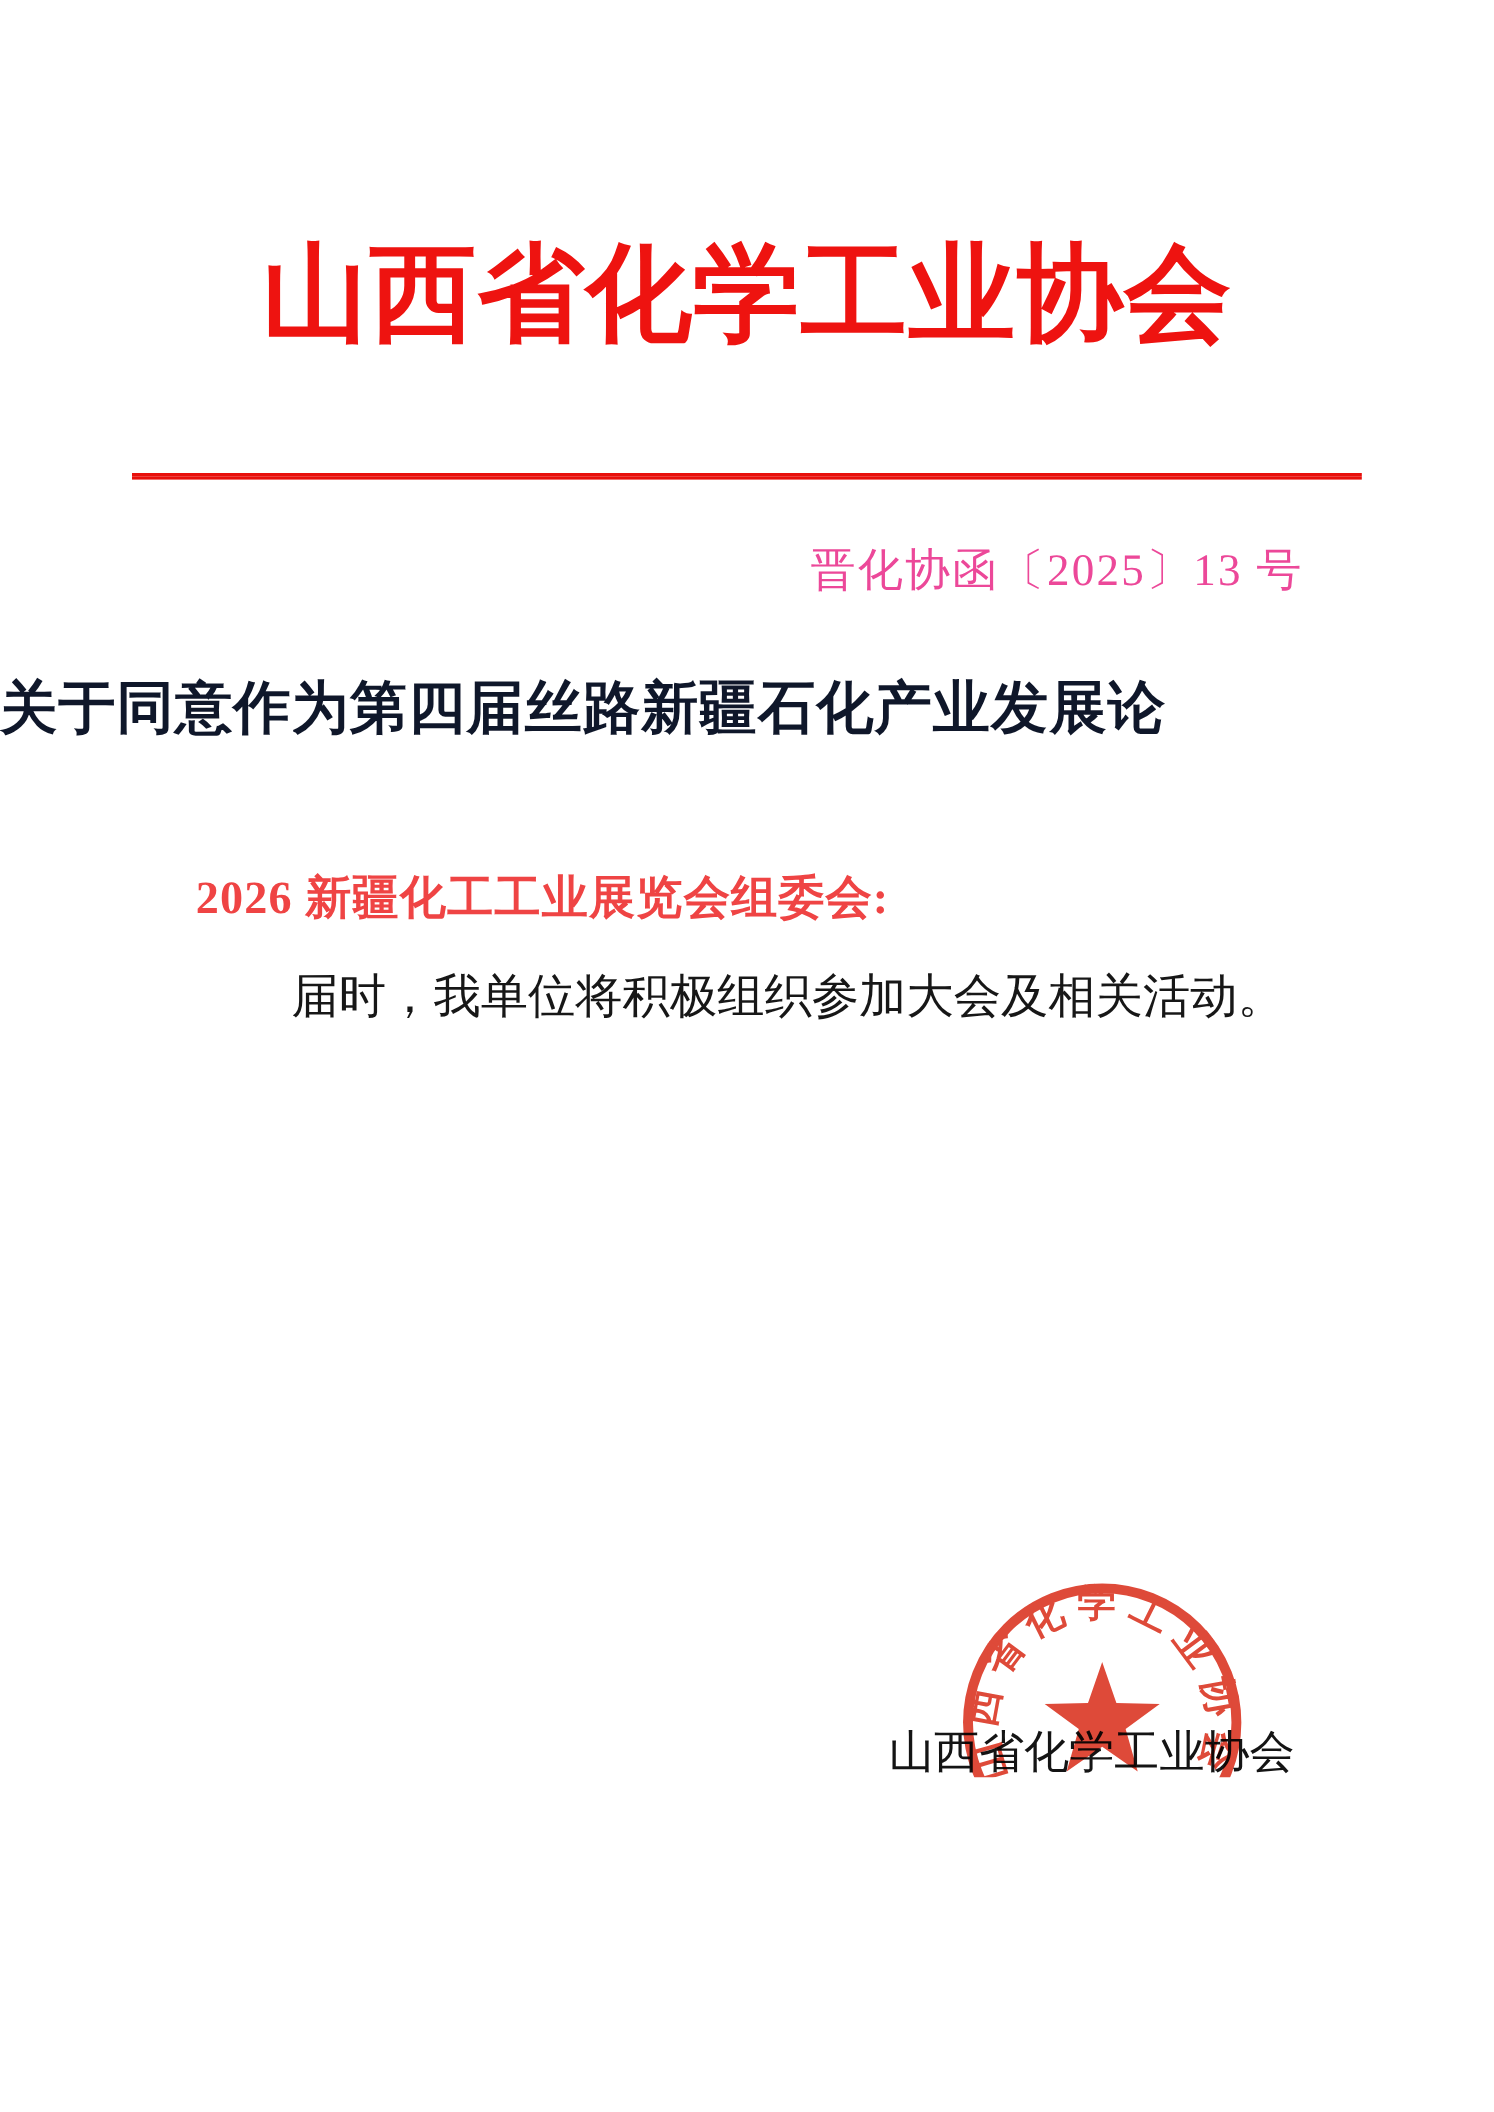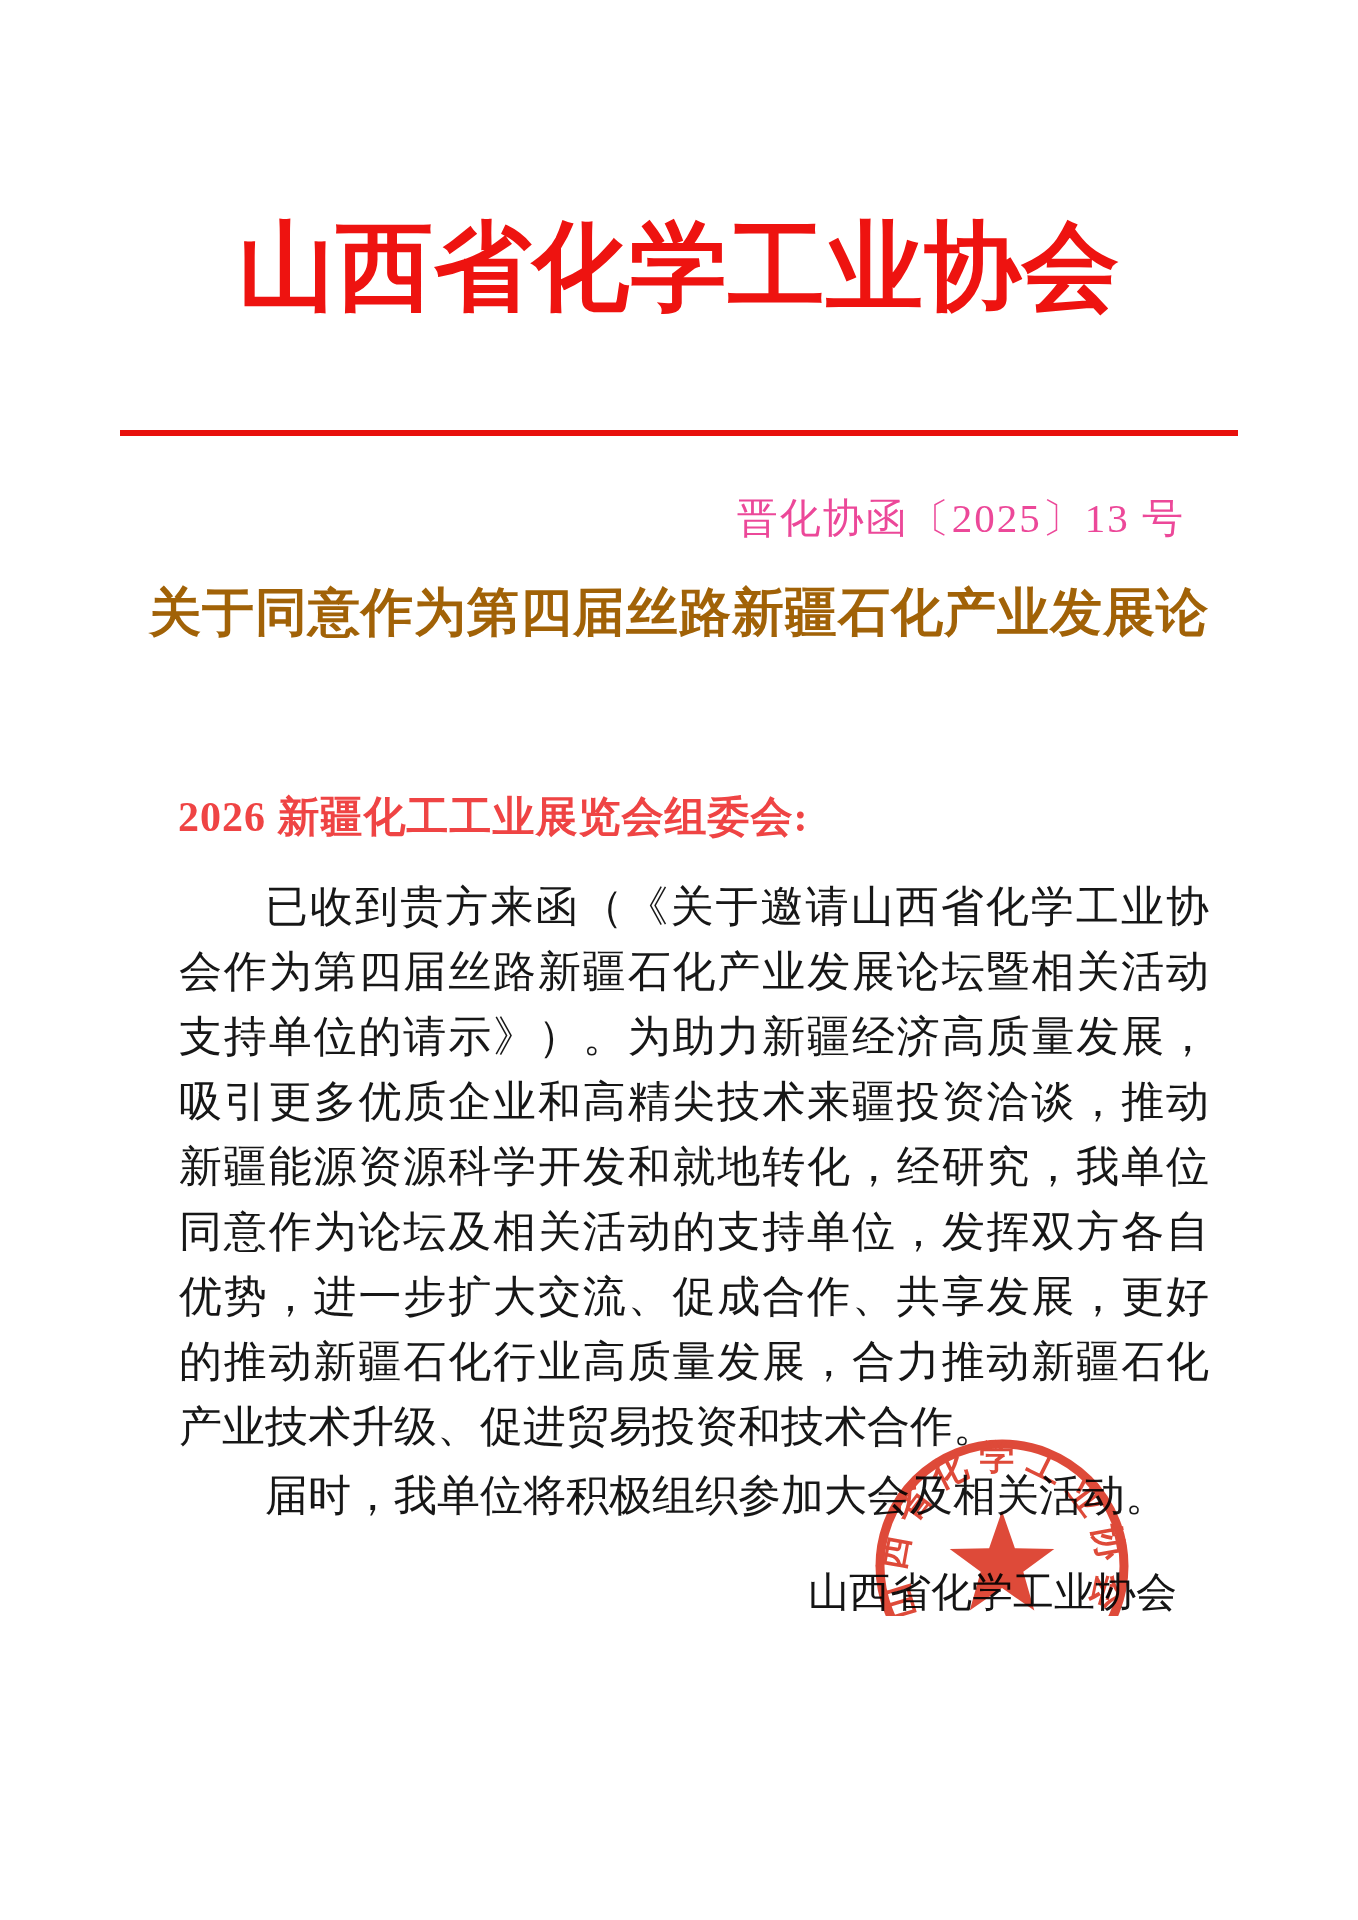--- a/index.html
+++ b/index.html
@@ -34,26 +34,26 @@
     border-bottom:3px solid var(--divider-red);
   }
   .doc-number{
     position:absolute;top:494px;right:173px;
     font-size:41px;line-height:1.2;
     letter-spacing:2px;
     color:#ec4899;
     white-space:nowrap;
   }
   .doc-title{
-    position:absolute;top:576px;left:0;right:0;
+    position:absolute;top:608px;left:0;right:0;
     margin:0;
-    text-align:center;
+    text-align:left;
     font-size:52px;line-height:74px;
     font-weight:bold;
-    color:#a16207;
+    color:#0f172a;
     letter-spacing:1px;
   }
   .addressee{
     position:absolute;top:792px;left:178px;
     font-size:42px;line-height:1.2;
     font-weight:bold;
     color:#ef4444;
     letter-spacing:1px;
   }
   .body-block{
@@ -110,21 +110,20 @@
 
   <div class="red-rule"></div>
 
   <div class="doc-number">晋化协函〔2025〕13 号</div>
 
   <h1 class="doc-title"><span>关于同意作为第四届丝路新疆石化产业发展论</span><br></h1>
 
   <div class="addressee">2026 新疆化工工业展览会组委会:</div>
 
   <div class="body-block">
-    <p>已收到贵方来函（《关于邀请山西省化学工业协会作为第四届丝路新疆石化产业发展论坛暨相关活动支持单位的请示》）。为助力新疆经济高质量发展，吸引更多优质企业和高精尖技术来疆投资洽谈，推动新疆能源资源科学开发和就地转化，经研究，我单位同意作为论坛及相关活动的支持单位，发挥双方各自优势，进一步扩大交流、促成合作、共享发展，更好的推动新疆石化行业高质量发展，合力推动新疆石化产业技术升级、促进贸易投资和技术合作。</p>
     <p>届时，我单位将积极组织参加大会及相关活动。</p>
   </div>
 
   <div class="sig-block">
     <div>山西省化学工业协会</div>
     <div>2025 年 12 月 12 日</div>
   </div>
 
   <svg class="stamp" viewBox="0 0 268 268" xmlns="http://www.w3.org/2000/svg" aria-hidden="true">
     <defs>

